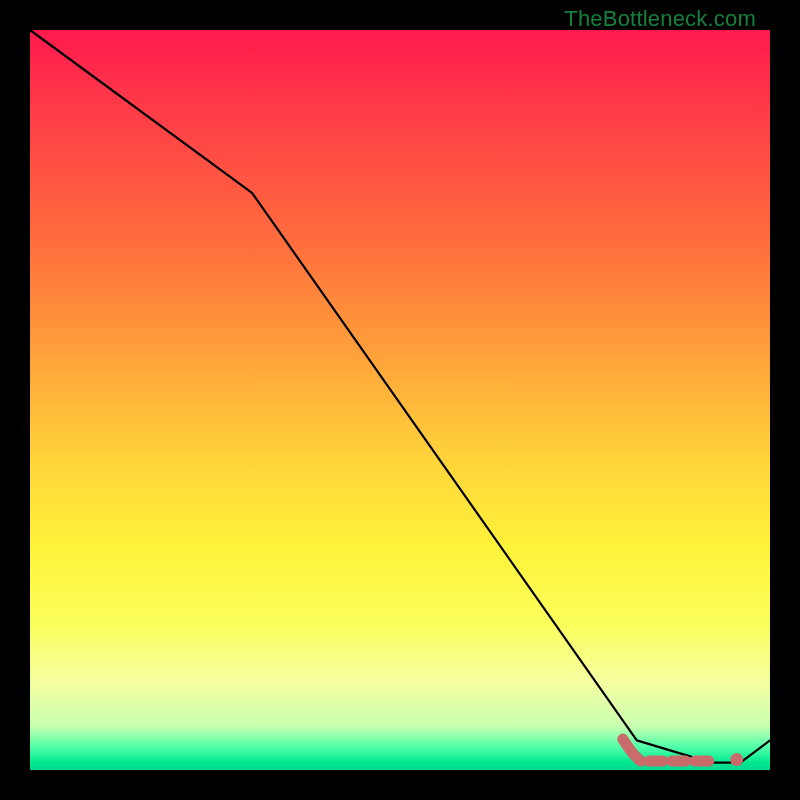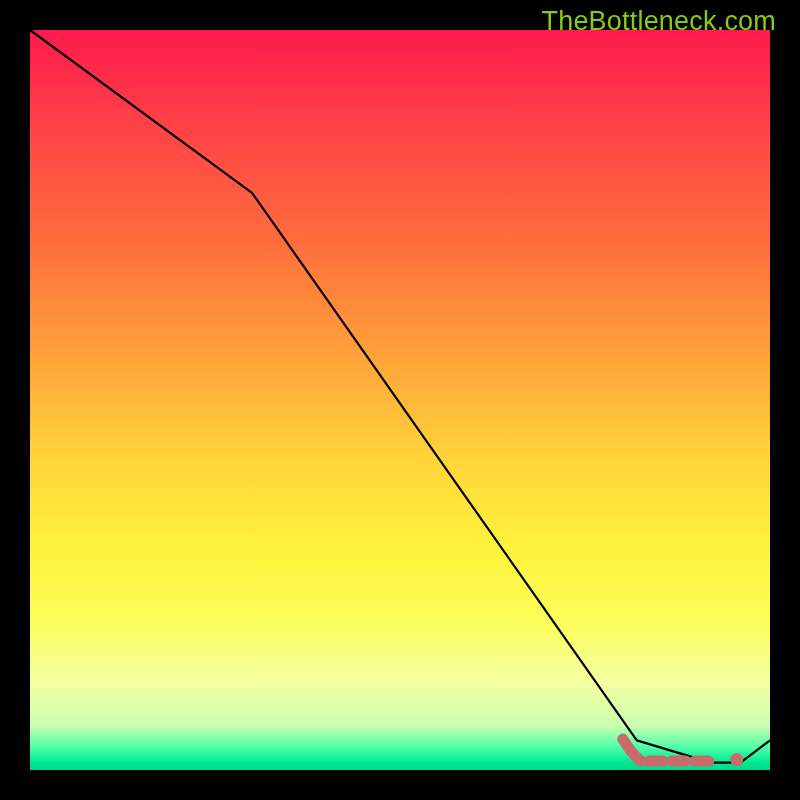--- a/index.html
+++ b/index.html
@@ -35,23 +35,23 @@
       #f5ffa0 88%,
       #c9ffb0 94%,
       #4dffa8 97%,
       #00e88f 99%,
       #00d890 100%
     );
   }
   .credit {
     position: absolute;
     top: 6px;
-    right: 24px;
-    color: #84cc16;
-    font-size: 27px;
+    right: 44px;
+    color: #15803d;
+    font-size: 22px;
     letter-spacing: 0.2px;
   }
   svg.overlay {
     position: absolute;
     left: 30px;
     top: 30px;
     width: 740px;
     height: 740px;
     overflow: visible;
   }

